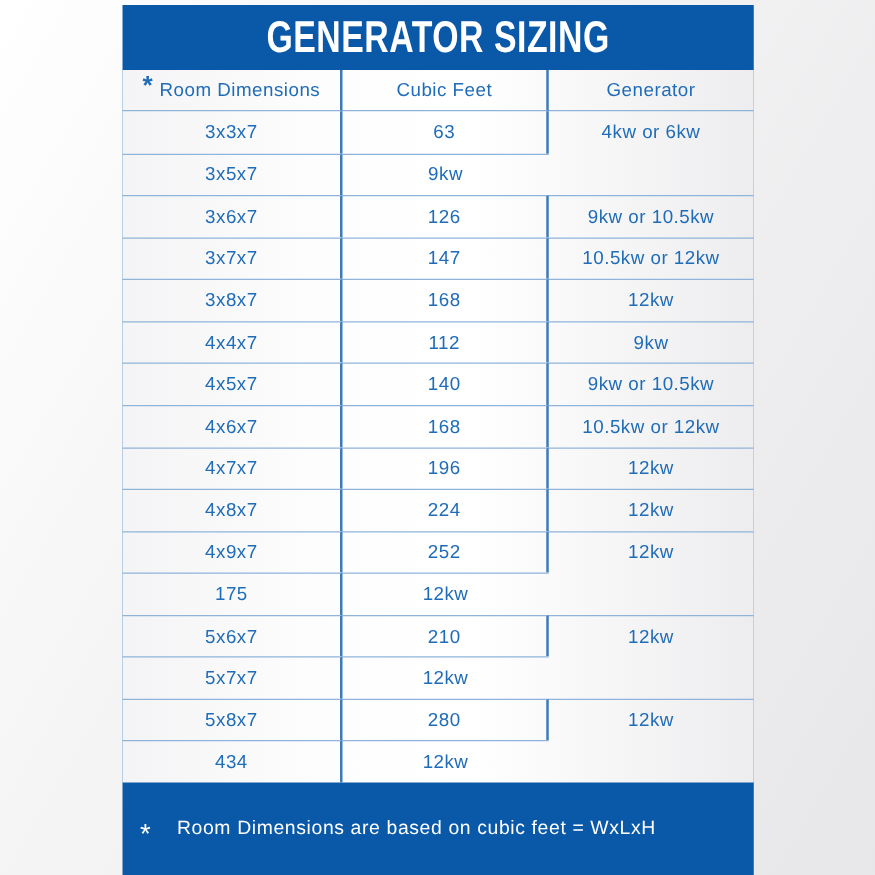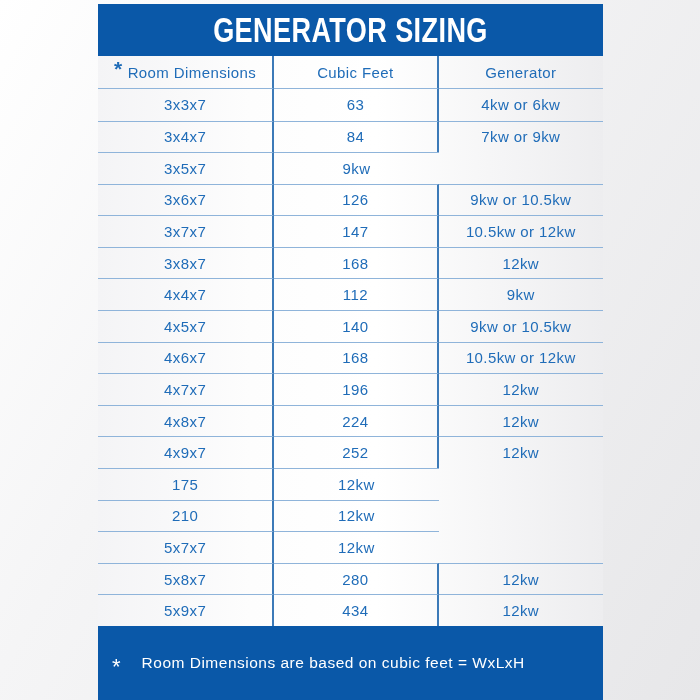--- a/index.html
+++ b/index.html
@@ -113,25 +113,20 @@
         <span>Generator</span>
       </div>
     </div>
     <div class="body-rows">
         <div class="row">
           <div class="cell">3x3x7</div>
           <div class="cell">63</div>
           <div class="cell">4kw or 6kw</div>
         </div>
         <div class="row">
-          <div class="cell">3x4x7</div>
-          <div class="cell">84</div>
-          <div class="cell">7kw or 9kw</div>
-        </div>
-        <div class="row">
           <div class="cell">3x5x7</div>
           <div class="cell">9kw</div>
         </div>
         <div class="row">
           <div class="cell">3x6x7</div>
           <div class="cell">126</div>
           <div class="cell">9kw or 10.5kw</div>
         </div>
         <div class="row">
           <div class="cell">3x7x7</div>
@@ -171,34 +166,34 @@
         <div class="row">
           <div class="cell">4x9x7</div>
           <div class="cell">252</div>
           <div class="cell">12kw</div>
         </div>
         <div class="row">
           <div class="cell">175</div>
           <div class="cell">12kw</div>
         </div>
         <div class="row">
+          <div class="cell">5x6x7</div>
           <div class="cell">210</div>
           <div class="cell">12kw</div>
         </div>
         <div class="row">
           <div class="cell">5x7x7</div>
           <div class="cell">12kw</div>
         </div>
         <div class="row">
           <div class="cell">5x8x7</div>
           <div class="cell">280</div>
           <div class="cell">12kw</div>
         </div>
         <div class="row">
-          <div class="cell">5x9x7</div>
           <div class="cell">434</div>
           <div class="cell">12kw</div>
         </div>
       </div>
   </div>
 
   <div class="footer">
     <span class="foot-marker">*</span>
     <span class="foot-text">Room Dimensions are based on cubic feet = WxLxH</span>
   </div>

